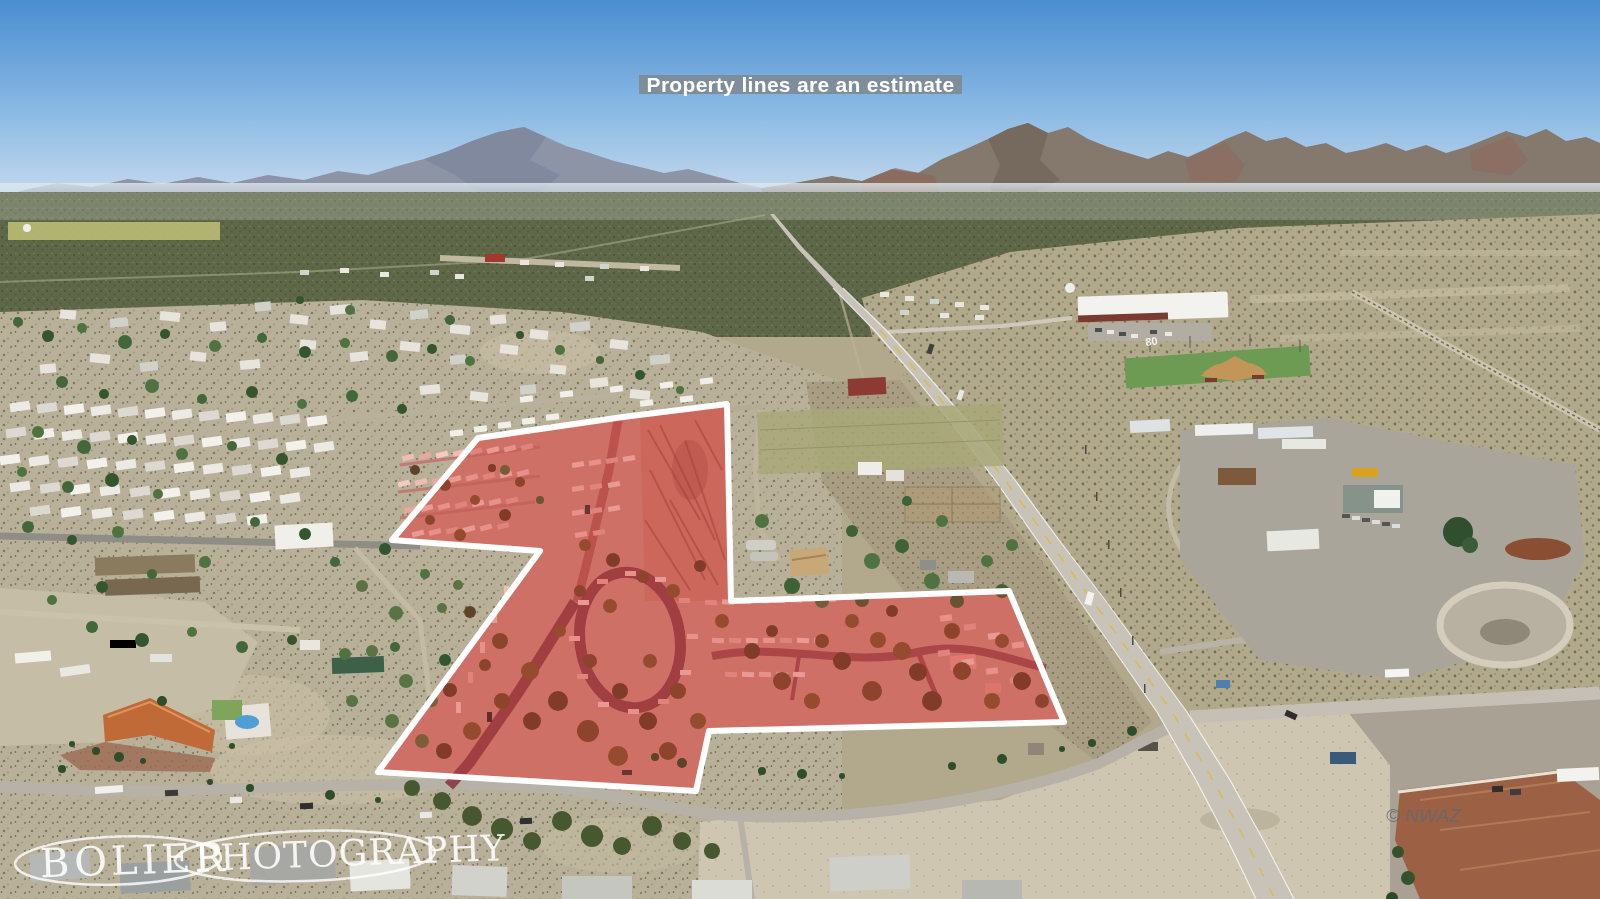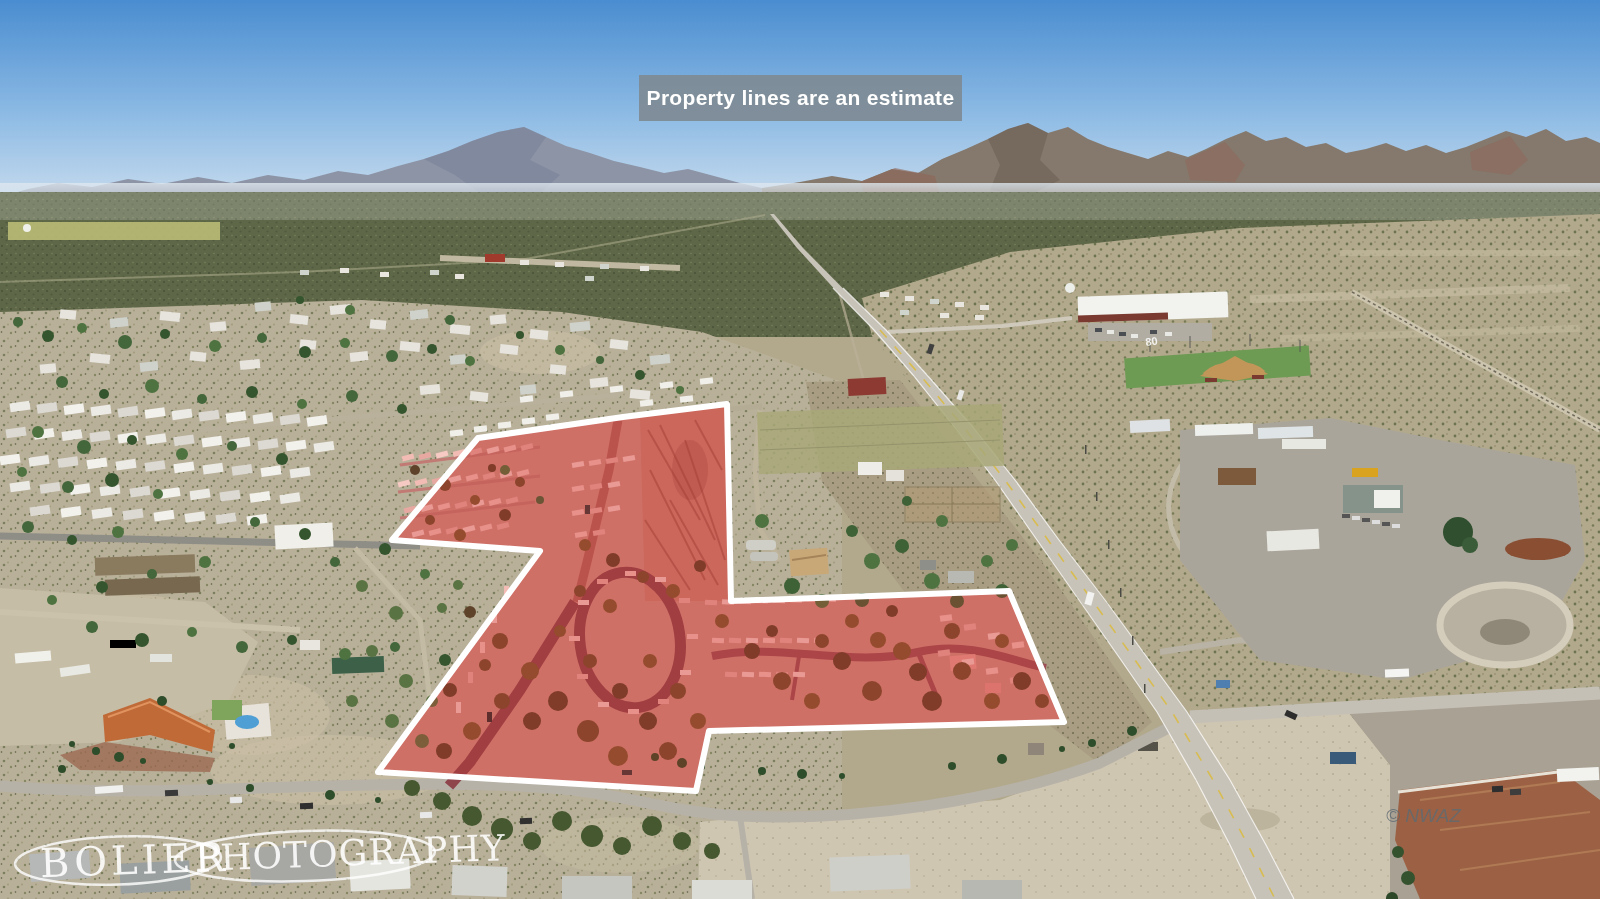--- a/index.html
+++ b/index.html
@@ -1,19 +1,19 @@
 <!DOCTYPE html>
 <html style="--sky-top: #4a8dd0; --sky-mid: #8cbae4; --sky-horizon: #c9dcee; --banner-bg: rgba(126,139,148,0.93); --banner-text: #ffffff; --property-tint: rgba(205,45,40,0.30); --property-border: #ffffff; --scrub-green: #5e6747; --desert-tan: #b2a98d; --road-gray: #c8c3b9; --watermark-white: rgba(255,255,255,0.88); --credit-gray: #5f6a72;"><head>
 <meta charset="utf-8">
 <style>
   html,body{margin:0;padding:0;background:#222;}
   .scene{position:relative;width:1600px;height:899px;overflow:hidden;
          font-family:"Liberation Sans",sans-serif;background:#b2a98d;}
   .scene svg{position:absolute;left:0;top:0;}
-  .banner{position:absolute;left:639px;top:75px;width:323px;height:46px;
+  .banner{position:absolute;left:639px;top:75px;width:323px;height:19px;
           background:var(--banner-bg,rgba(126,139,148,.93));
           display:flex;align-items:center;justify-content:center;}
   .banner span{color:var(--banner-text,#fff);font-size:21px;font-weight:bold;
                letter-spacing:.3px;white-space:nowrap;}
   text{font-family:"Liberation Sans",sans-serif;}
   .wm-word{font-family:"DejaVu Serif","Liberation Serif",serif;fill:var(--watermark-white,rgba(255,255,255,.9));}
   .credit{font-family:"Liberation Sans",sans-serif;font-style:italic;fill:var(--credit-gray,#5f6a72);opacity:.8;}
 </style>
 </head>
 <body>

